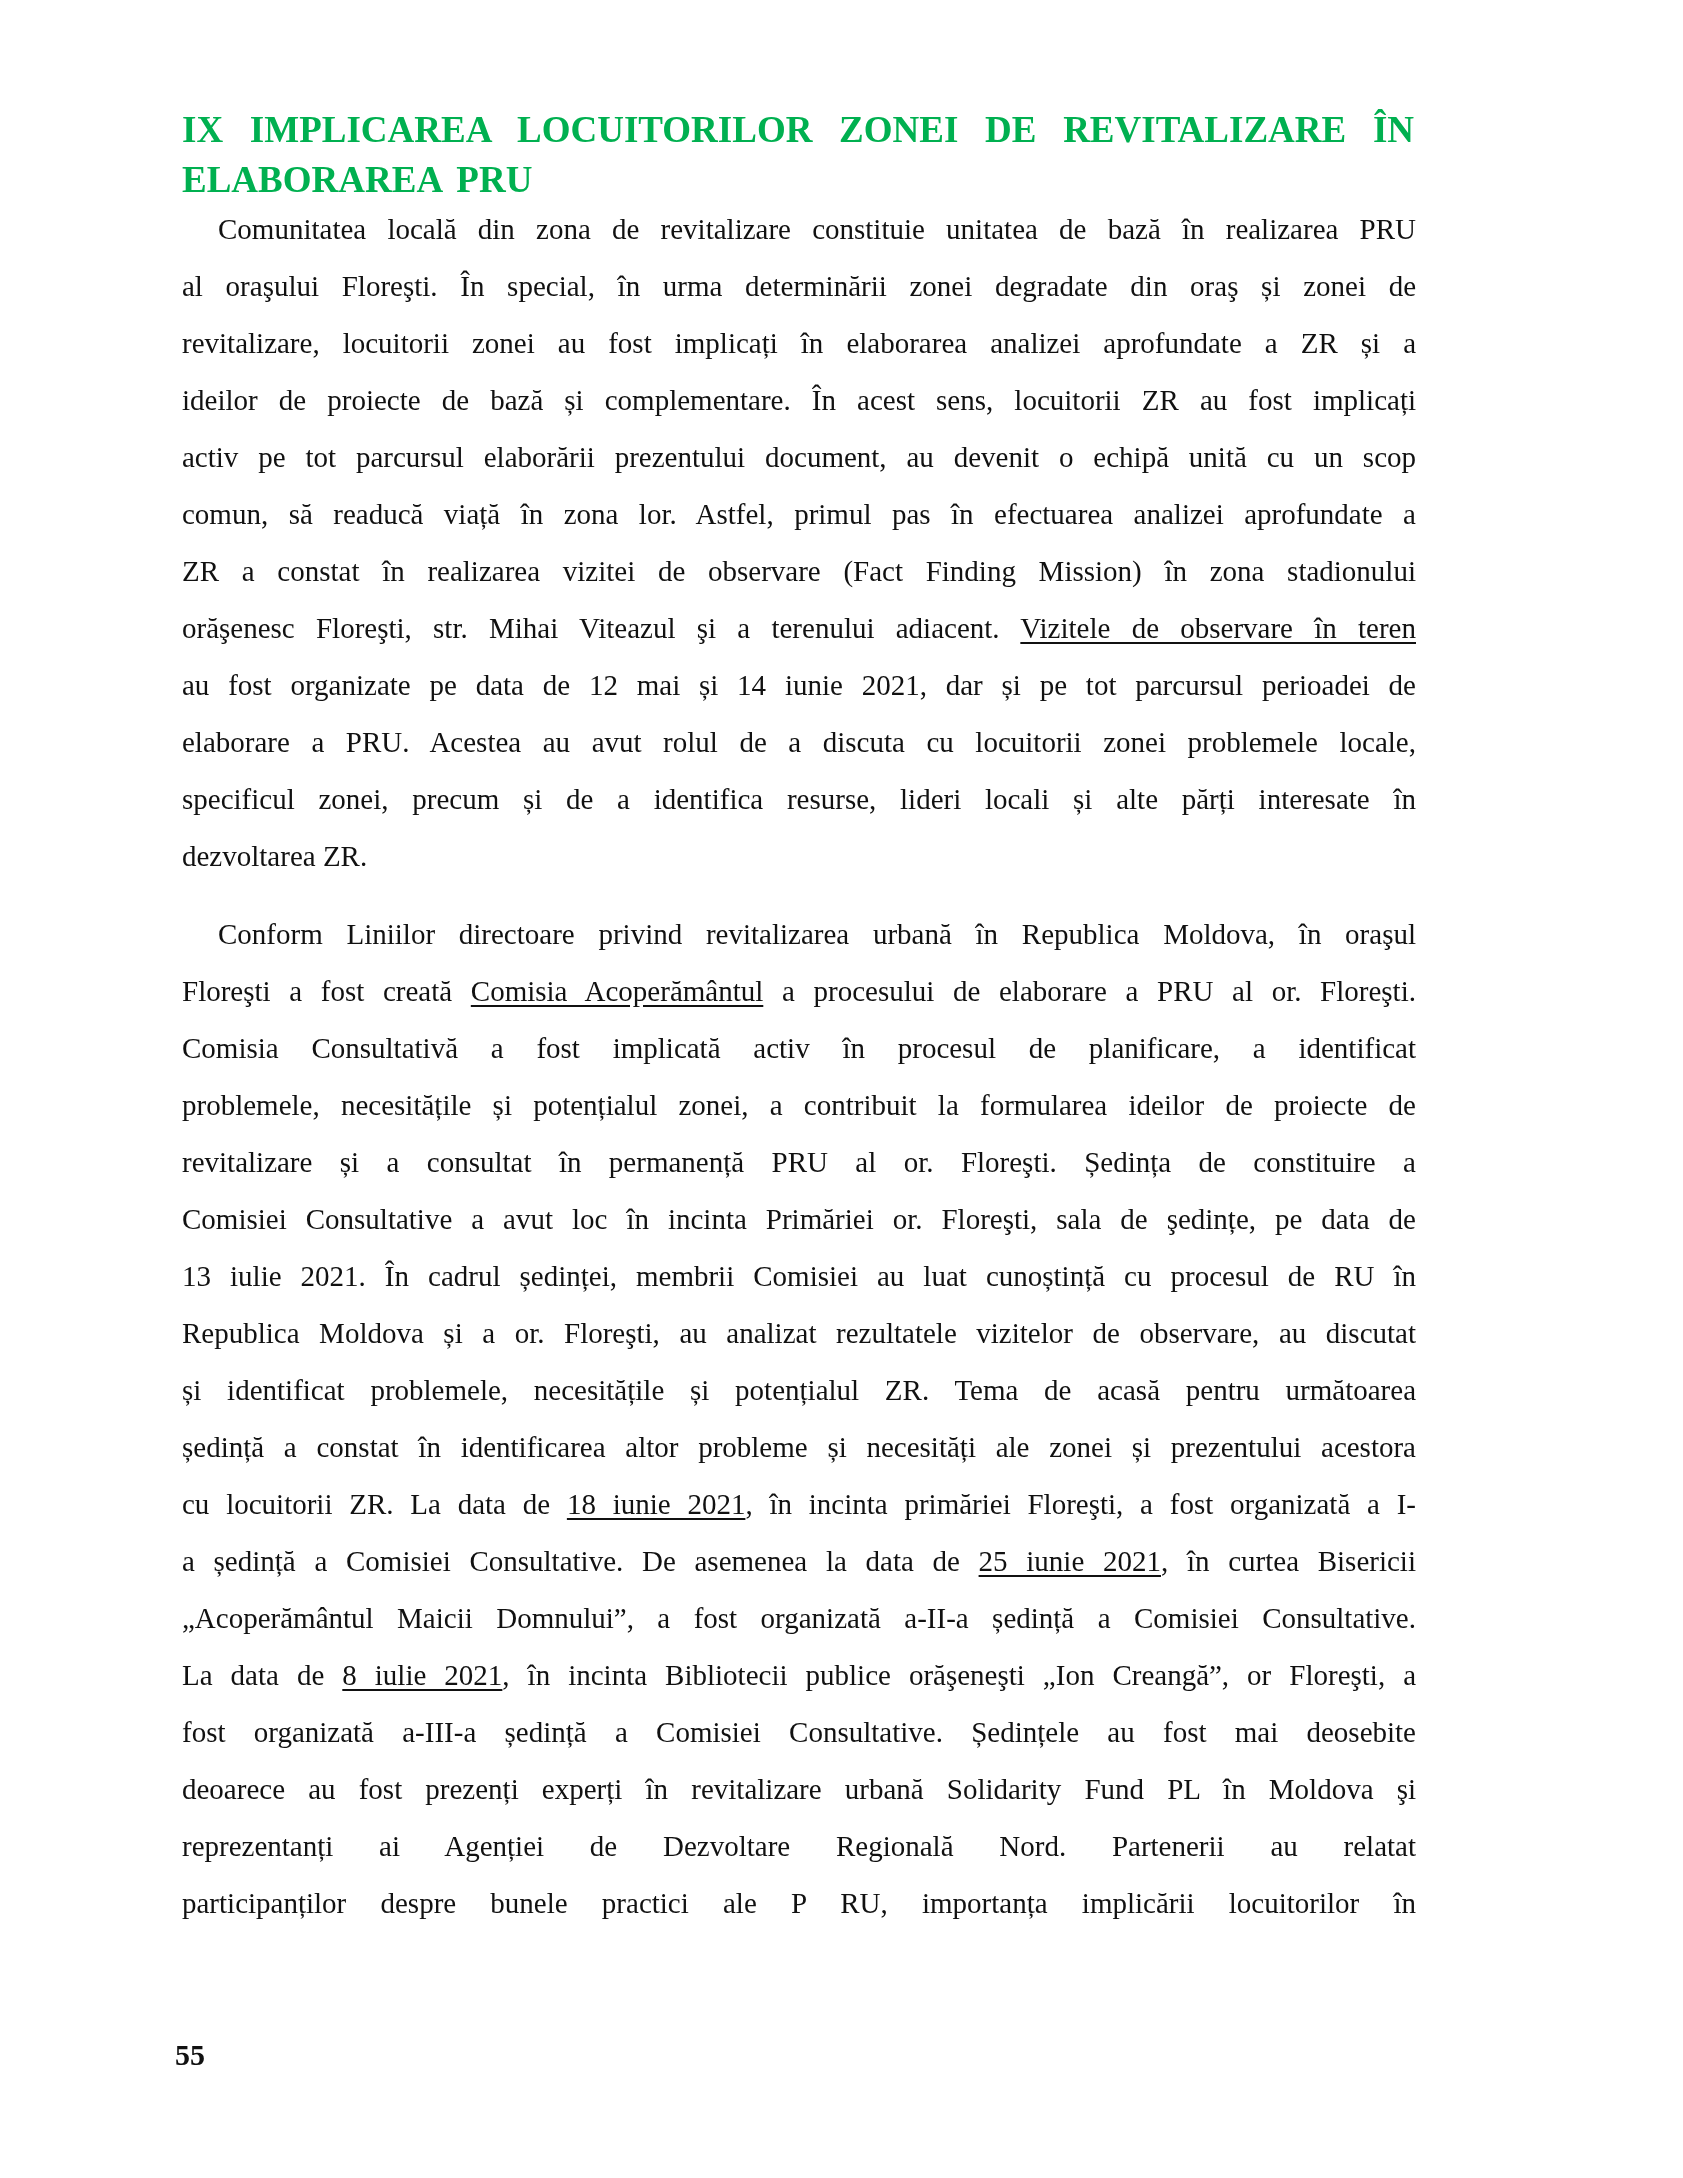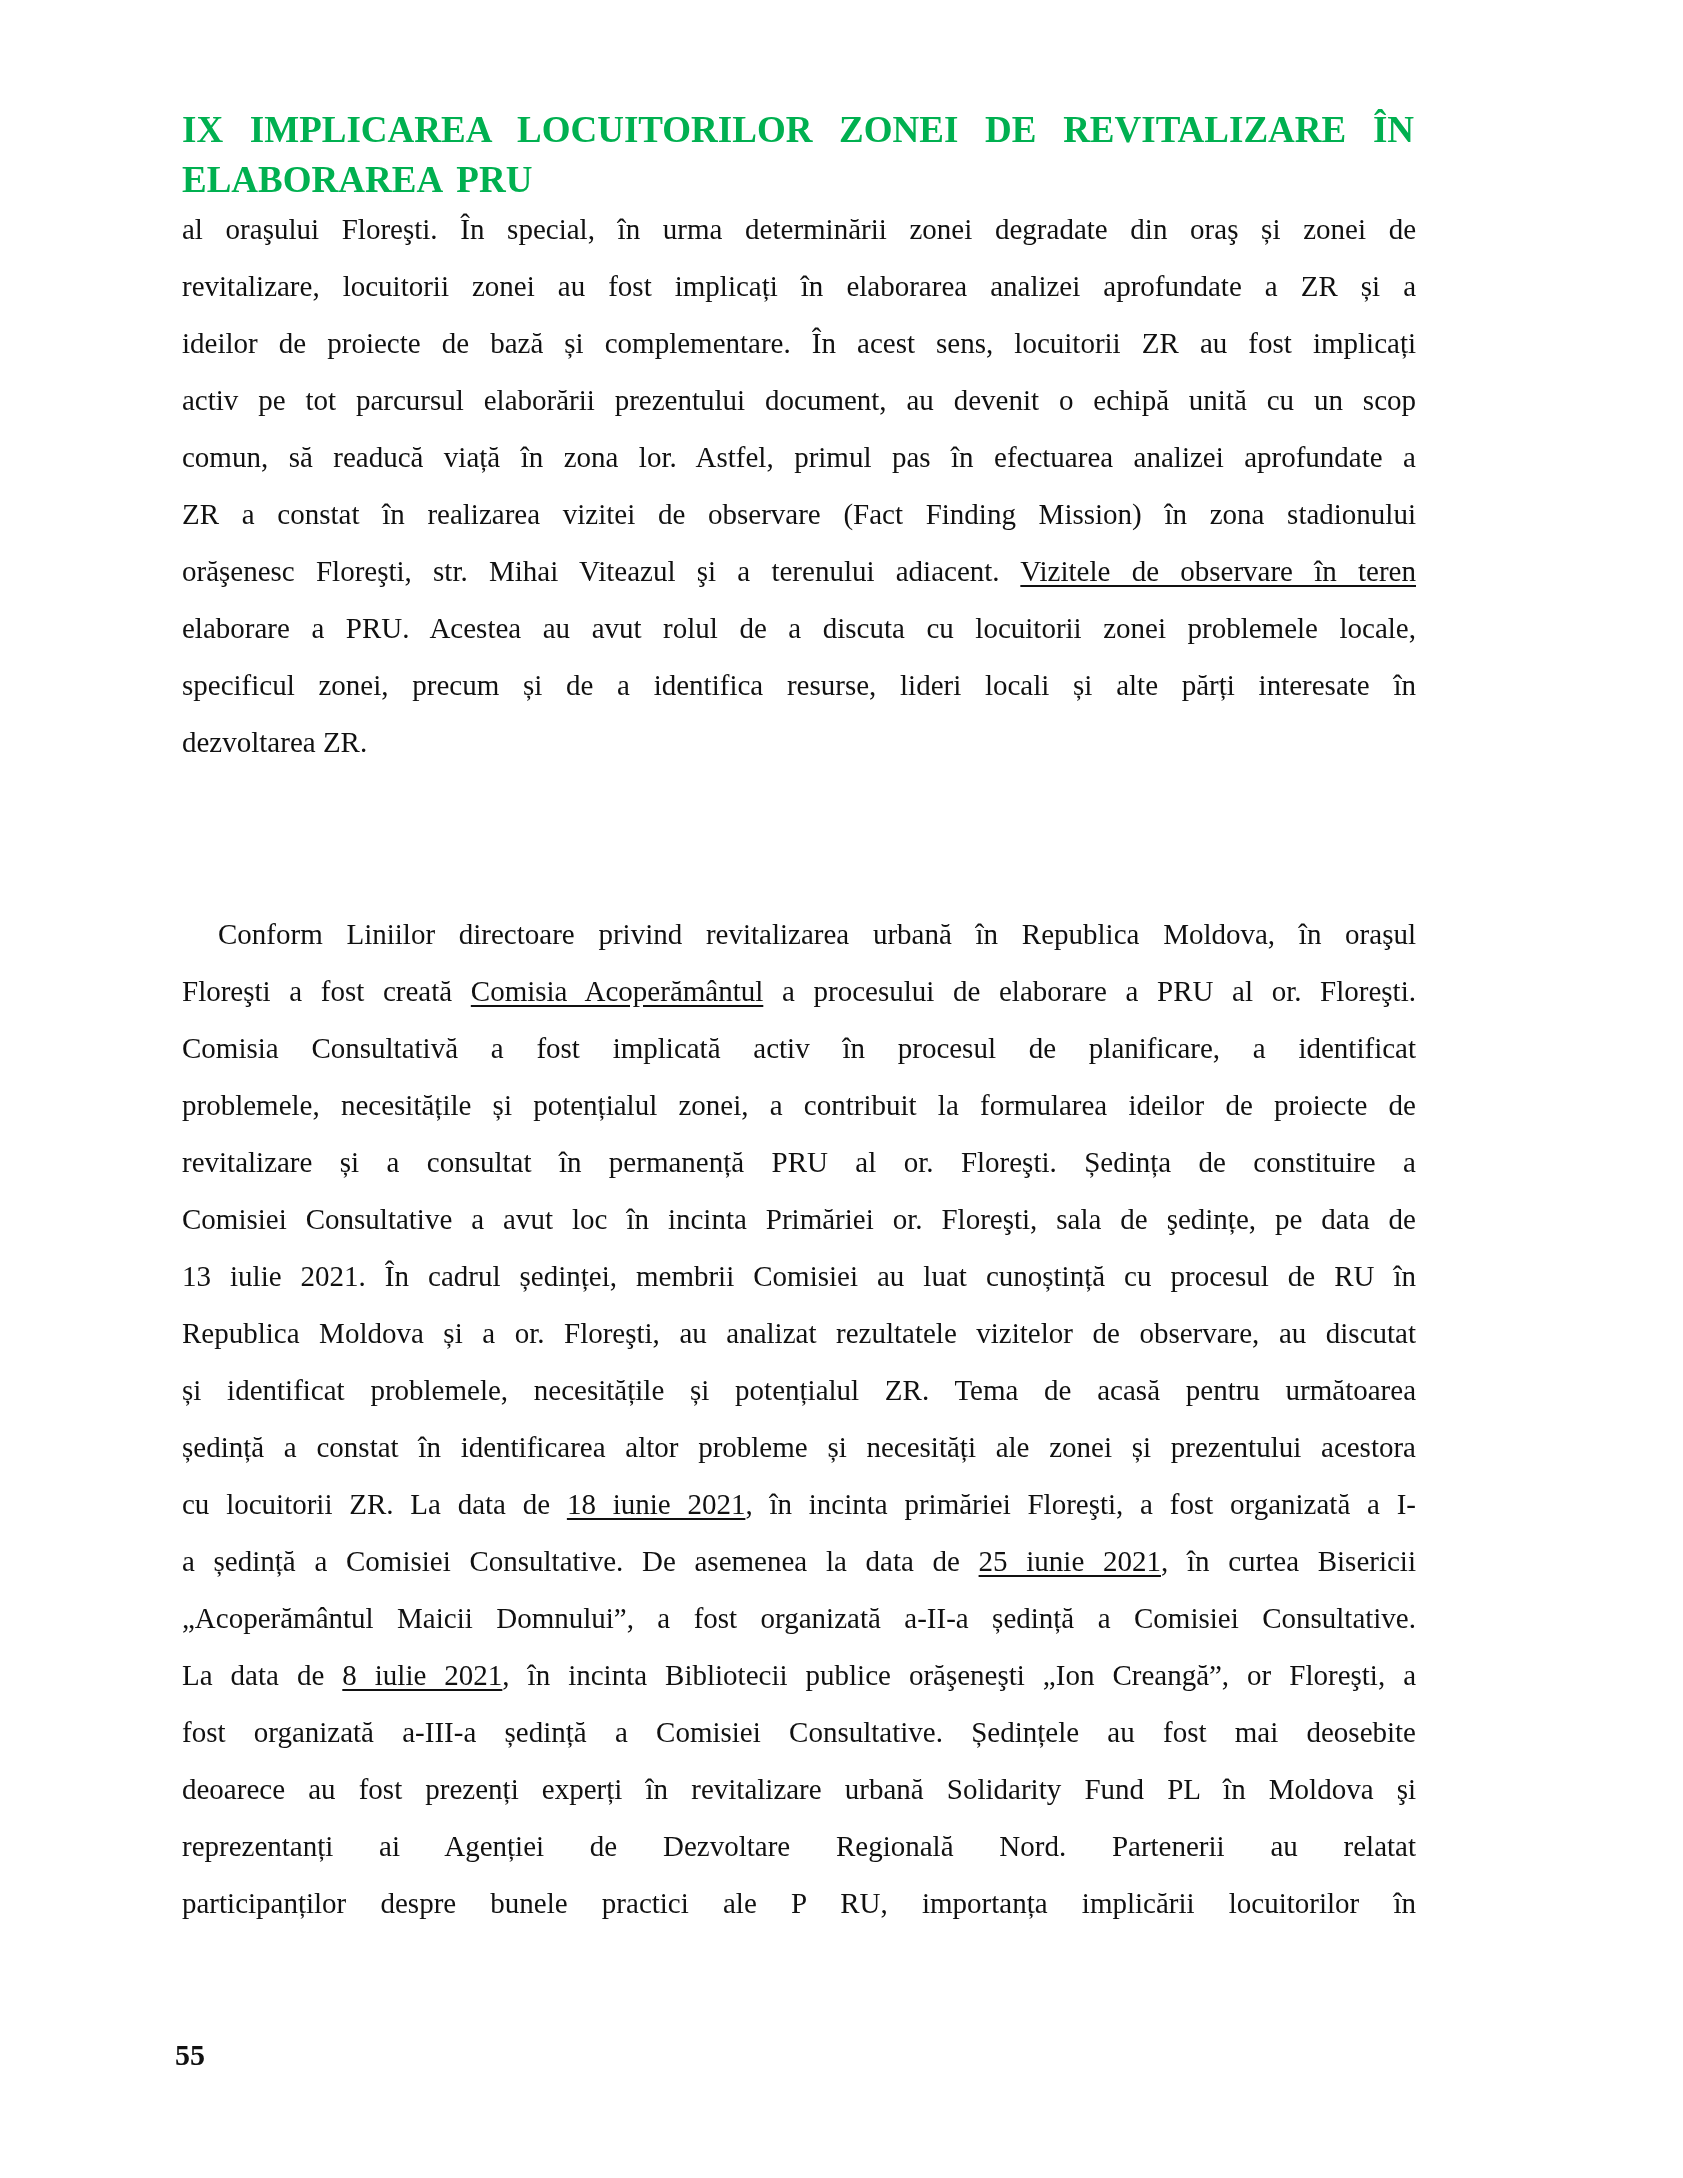--- a/index.html
+++ b/index.html
@@ -78,30 +78,32 @@
 <body>
 
 <div class="page">
 
   <h1 class="heading">
     <span class="h-line first">IX IMPLICAREA LOCUITORILOR ZONEI DE REVITALIZARE ÎN</span>
     <span class="h-line">ELABORAREA PRU</span>
   </h1>
 
   <div class="body-text para1">
+    <span class="para-line indent">Comunitatea locală din zona de revitalizare constituie unitatea de bază în realizarea PRU</span>
     <span class="para-line">al oraşului Floreşti. În special, în urma determinării zonei degradate din oraş și zonei de</span>
     <span class="para-line">revitalizare, locuitorii zonei au fost implicați în elaborarea analizei aprofundate a ZR și a</span>
     <span class="para-line">ideilor de proiecte de bază și complementare. În acest sens, locuitorii ZR au fost implicați</span>
     <span class="para-line">activ pe tot parcursul elaborării prezentului document, au devenit o echipă unită cu un scop</span>
     <span class="para-line">comun, să readucă viață în zona lor. Astfel, primul pas în efectuarea analizei aprofundate a</span>
     <span class="para-line">ZR a constat în realizarea vizitei de observare (Fact Finding Mission) în zona stadionului</span>
     <span class="para-line">
       <span>orăşenesc Floreşti, str. Mihai Viteazul şi a terenului adiacent.</span>
       <span class="u">Vizitele de observare în teren</span>
     </span>
+    <span class="para-line">au fost organizate pe data de 12 mai și 14 iunie 2021, dar și pe tot parcursul perioadei de</span>
     <span class="para-line">elaborare a PRU. Acestea au avut rolul de a discuta cu locuitorii zonei problemele locale,</span>
     <span class="para-line">specificul zonei, precum și de a identifica resurse, lideri locali și alte părți interesate în</span>
     <span class="para-line last">dezvoltarea ZR.</span>
   </div>
 
   <div class="body-text para2">
     <span class="para-line indent">Conform Liniilor directoare privind revitalizarea urbană în Republica Moldova, în oraşul</span>
     <span class="para-line">
       <span>Floreşti a fost creată</span>
       <span class="u">Comisia Acoperământul</span>

